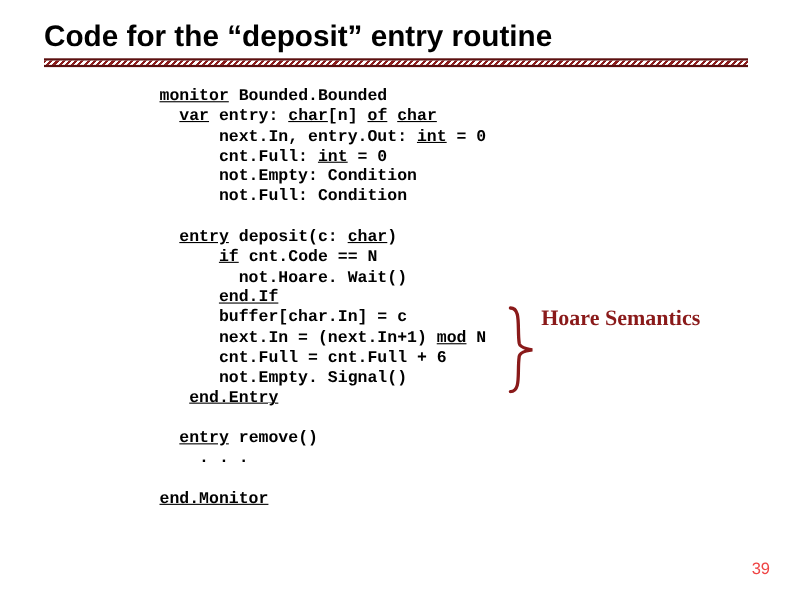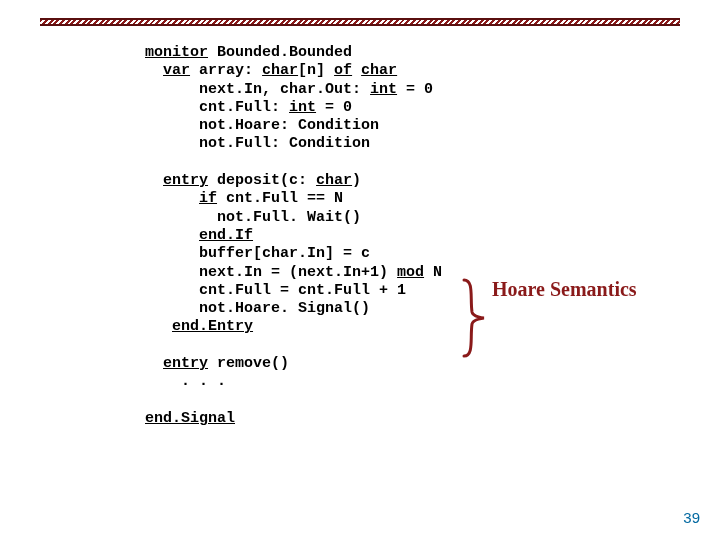--- a/index.html
+++ b/index.html
@@ -61,50 +61,51 @@
     color: #8a1a1a;
     margin-left: 6px;
     white-space: nowrap;
   }
   .pagenum {
     position: absolute;
     right: 20px;
     bottom: 14px;
     font-family: Arial, sans-serif;
     font-size: 15px;
-    color: #0369a1;
+    color: #ef4444;
   }
 </style>
 </head>
 <body>
 
 <div class="slide">
+  <div class="title">Code for the “deposit” entry routine</div>
   <div class="hr-fancy"></div>
 
   <div class="code-area"><span class="u">monitor</span><span> Bounded.Bounded</span>
-<span>  </span><span class="u">var</span><span> array: </span><span class="u">char</span><span>[n] </span><span class="u">of</span><span> </span><span class="u">char</span>
-<span>      next.In, char.Out: </span><span class="u">int</span><span> = 0</span>
+<span>  </span><span class="u">var</span><span> entry: </span><span class="u">char</span><span>[n] </span><span class="u">of</span><span> </span><span class="u">char</span>
+<span>      next.In, entry.Out: </span><span class="u">int</span><span> = 0</span>
 <span>      cnt.Full: </span><span class="u">int</span><span> = 0</span>
-<span>      not.Hoare: Condition</span>
+<span>      not.Empty: Condition</span>
 <span>      not.Full: Condition</span>
 <span></span>
 <span>  </span><span class="u">entry</span><span> deposit(c: </span><span class="u">char</span><span>)</span>
-<span>      </span><span class="u">if</span><span> cnt.Full == N</span>
-<span>        not.Full. Wait()</span>
+<span>      </span><span class="u">if</span><span> cnt.Code == N</span>
+<span>        not.Hoare. Wait()</span>
 <span>      </span><span class="u">end.If</span>
 <span>      buffer[char.In] = c</span>
 <span>      next.In = (next.In+1) </span><span class="u">mod</span><span> N</span>
-<span>      cnt.Full = cnt.Full + 1</span>
-<span>      not.Hoare. Signal()</span>
+<span>      cnt.Full = cnt.Full + 6</span>
+<span>      not.Empty. Signal()</span>
 <span>   </span><span class="u">end.Entry</span>
 <span></span>
 <span>  </span><span class="u">entry</span><span> remove()</span>
 <span>    . . .</span>
 <span></span>
-<span class="u">end.Signal</span></div>
+<span class="u">end.Monitor</span></div>
 </div>
 
 <div class="annot">
   <svg class="brace-svg" width="26" height="80" viewBox="0 0 26 80">
     <path d="M4 2 C14 2 10 20 12 34 C13 39 24 40 24 40 C24 40 13 41 12 46 C10 60 14 78 4 78" stroke="#8a1a1a" stroke-width="3" fill="none" stroke-linecap="round"></path>
   </svg>
   <div class="annot-label">Hoare Semantics</div>
 </div>
 
 <div class="pagenum">39</div>

